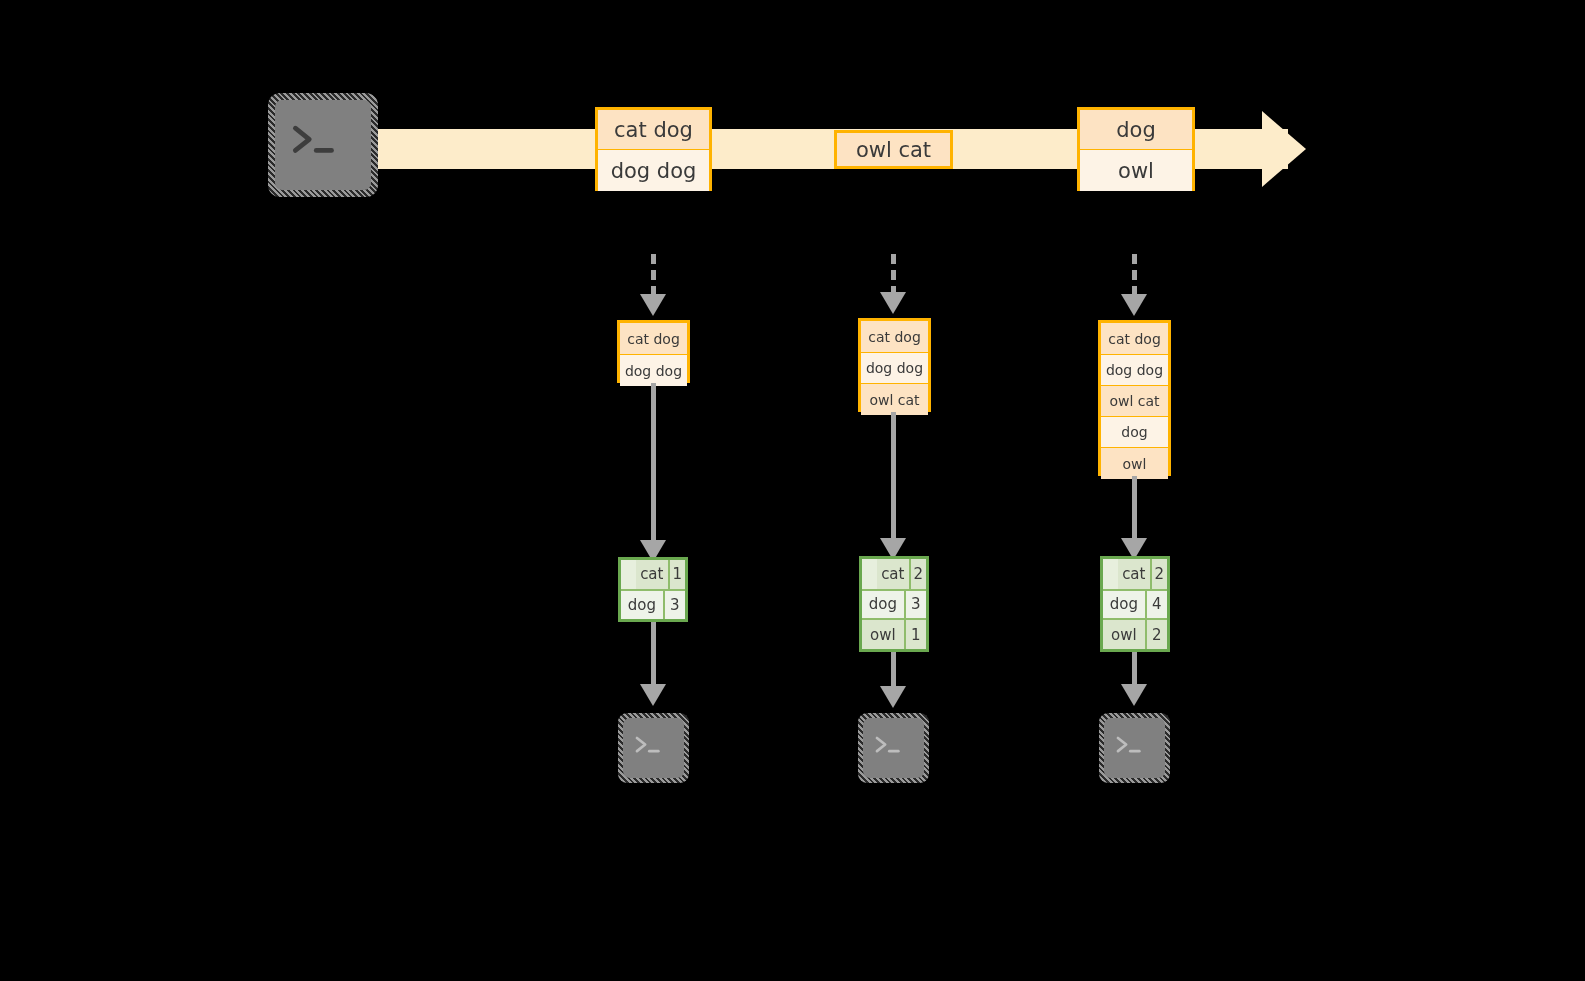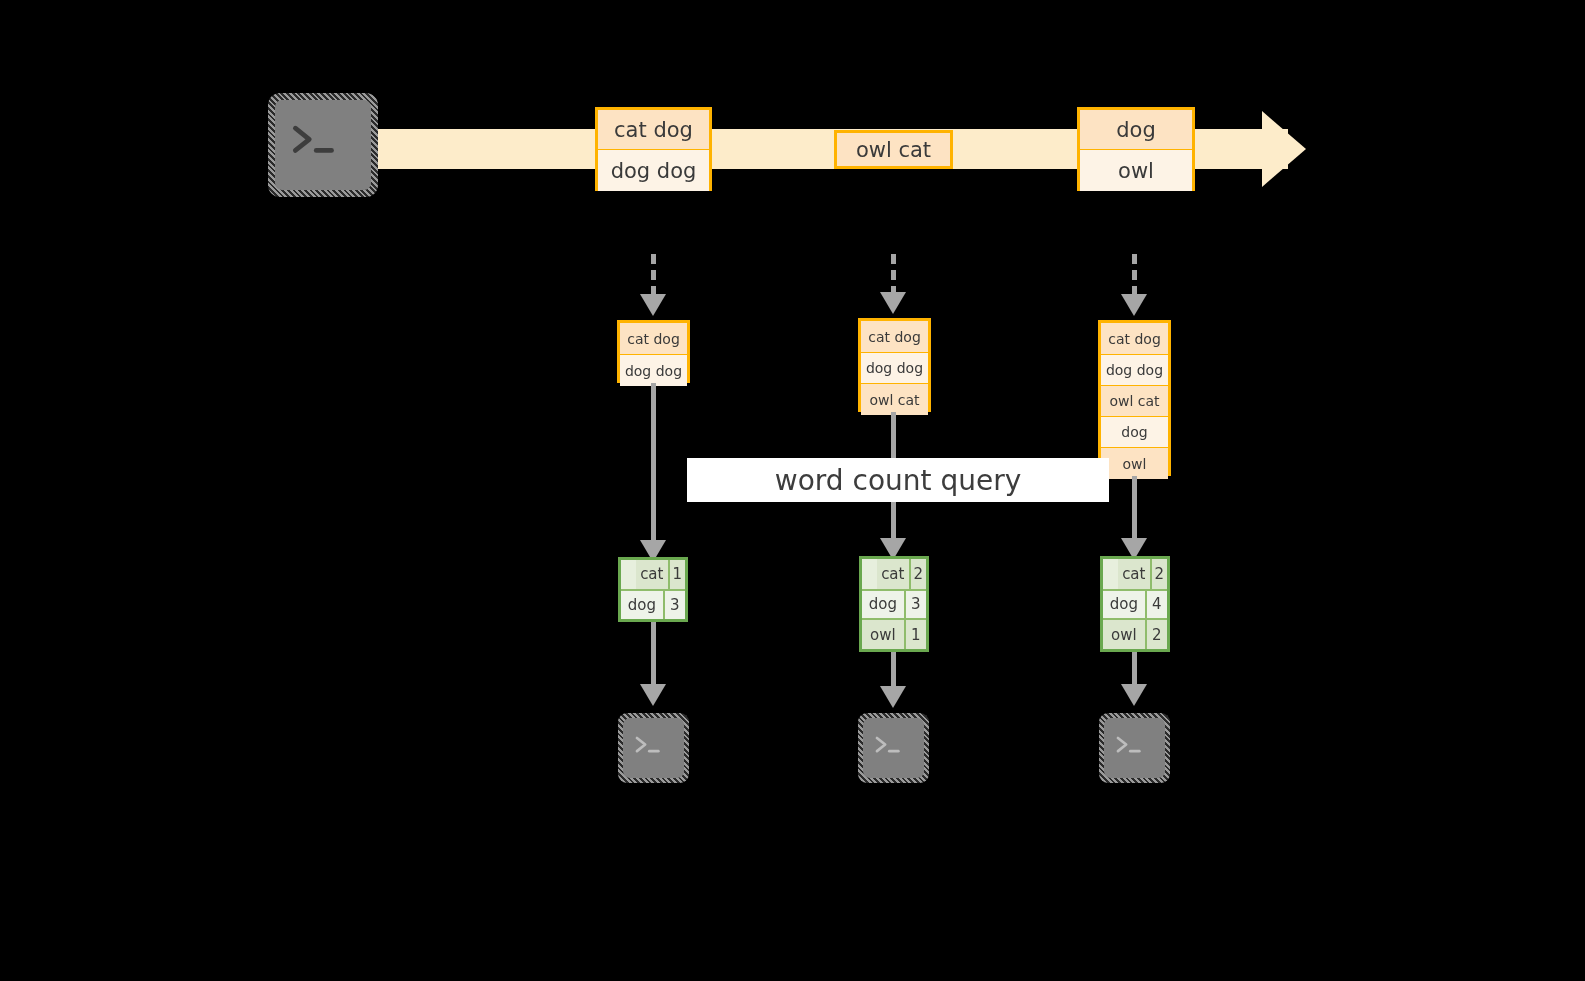--- a/index.html
+++ b/index.html
@@ -120,21 +120,20 @@
 
   <div class="vline" style="left:651px;top:383px;height:165px;"></div>
   <div class="vhead" style="left:640px;top:540px;"></div>
 
   <div class="vline" style="left:891px;top:412px;height:136px;"></div>
   <div class="vhead" style="left:880px;top:538px;"></div>
 
   <div class="vline" style="left:1132px;top:476px;height:72px;"></div>
   <div class="vhead" style="left:1121px;top:538px;"></div>
 
-  <div class="qlabel" style="left:687px;top:458px;width:422px;height:44px;font-size:28px;">word count query</div>
 
   <div class="gbox" style="left:618px;top:557px;width:70px;height:65px;">
     <div class="grow a" style="height:31px;">
       <div class="gk" style="width:45px;font-size:15px;">cat</div>
       <div class="gv" style="width:21px;font-size:15px;">1</div>
     </div>
     <div class="grow b" style="height:32px;">
       <div class="gk" style="width:45px;font-size:15px;">dog</div>
       <div class="gv" style="width:21px;font-size:15px;">3</div>
     </div>

